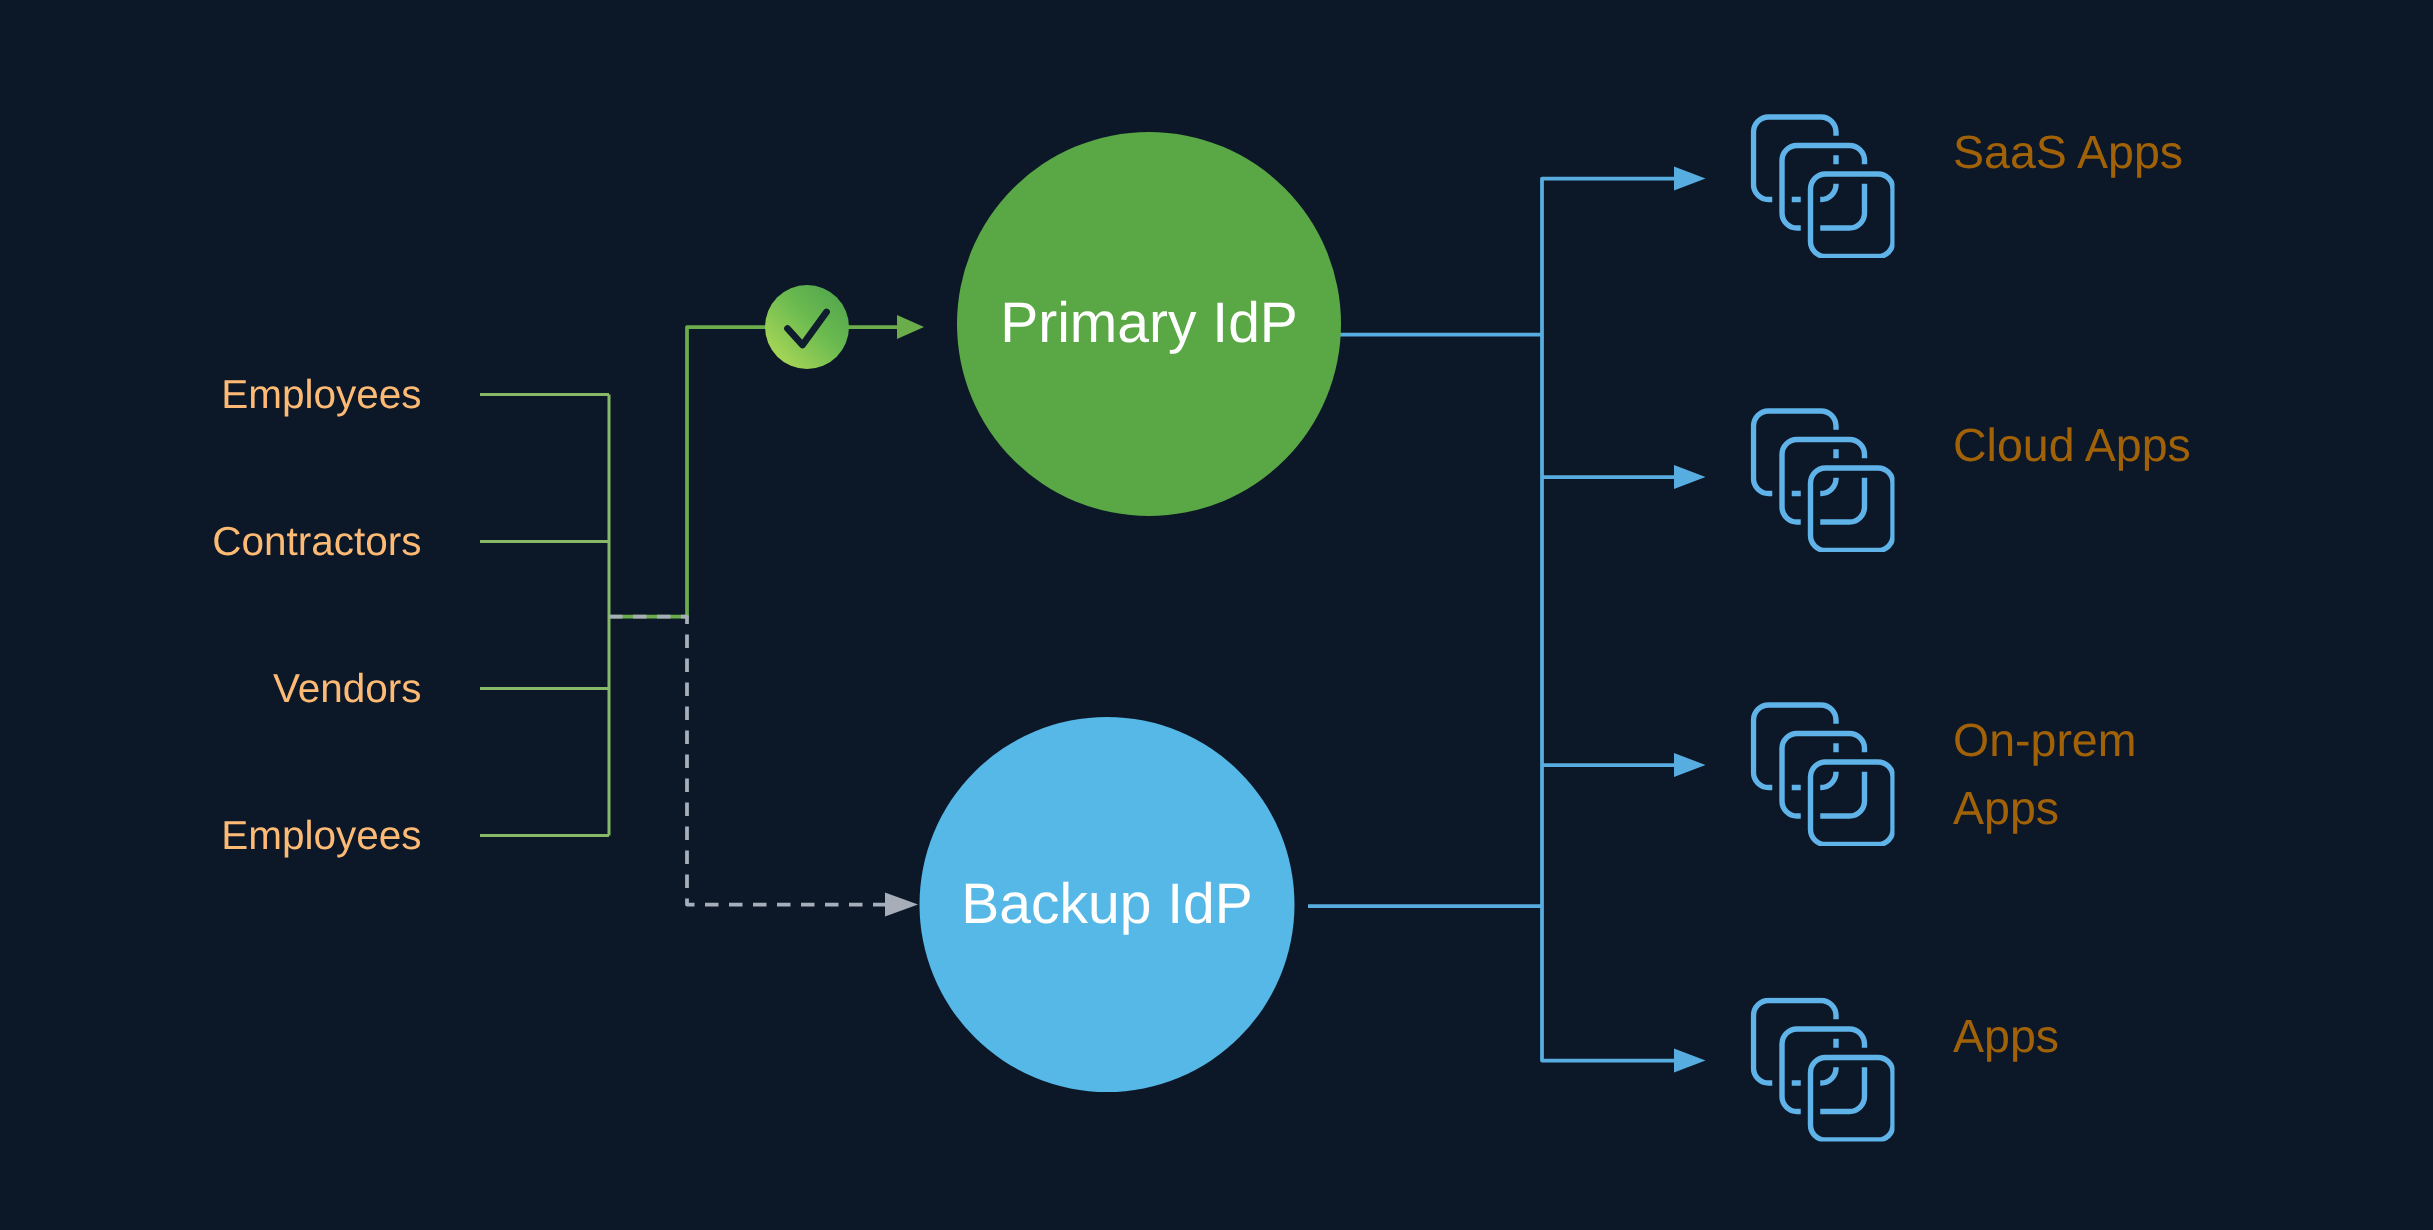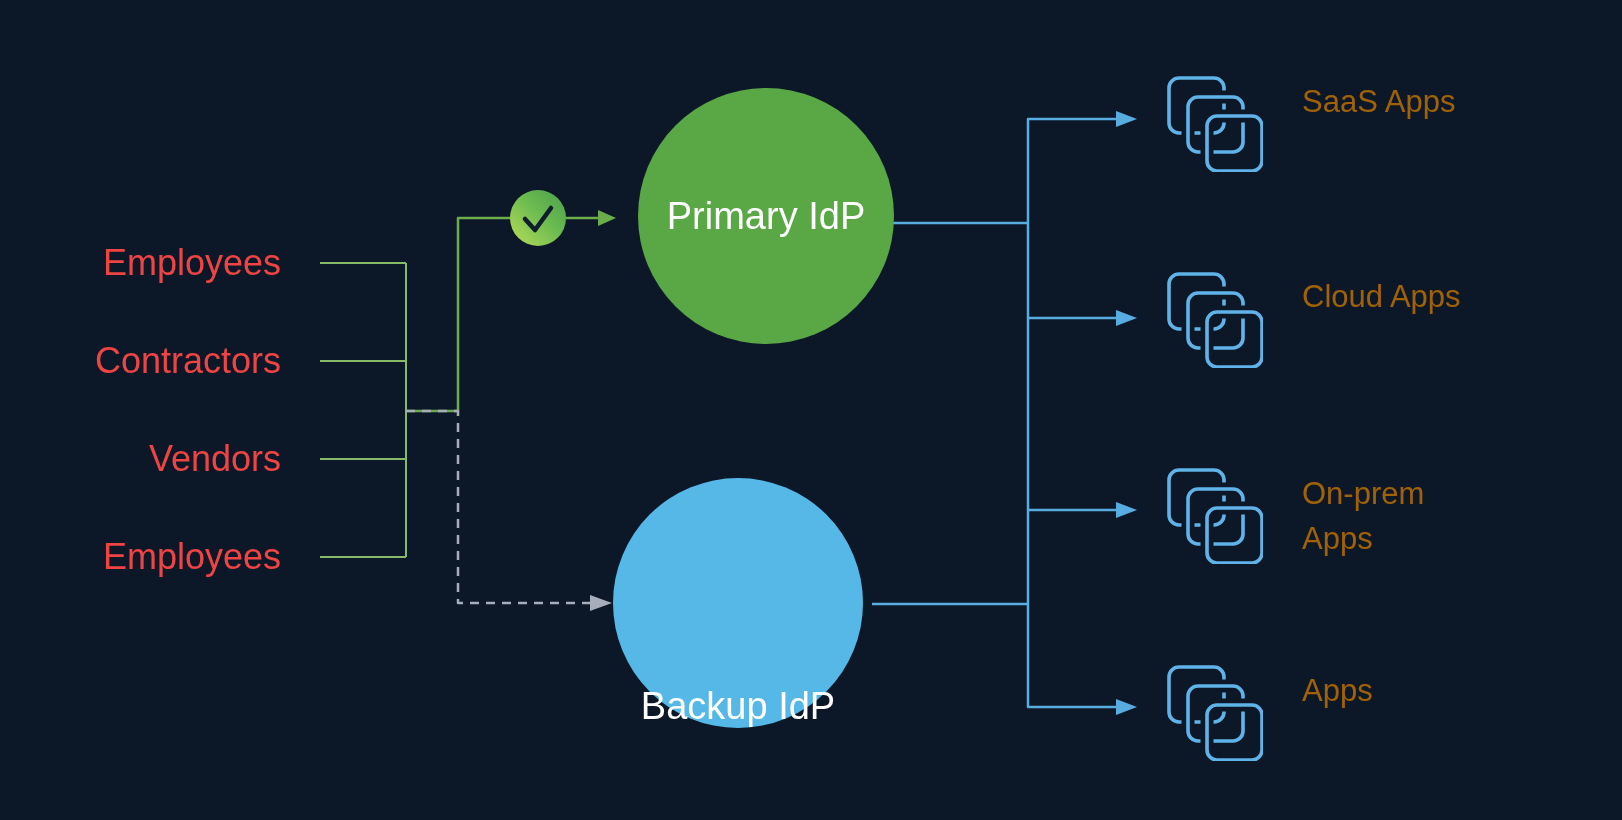--- a/index.html
+++ b/index.html
@@ -8,32 +8,32 @@
     background:#0c1828;
     font-family:"Liberation Sans", sans-serif;
     overflow:hidden;
     -webkit-font-smoothing:antialiased;
   }
   .canvas{position:absolute;top:0;left:0;width:1622px;height:820px;}
   .connector-layer{position:absolute;top:0;left:0;pointer-events:none;}
 
   .group-label{
     position:absolute;left:40px;width:241px;height:44px;
-    color:#ef4444;font-size:36px;line-height:44px;text-align:right;
+    color:#fdba74;font-size:27px;line-height:44px;text-align:right;
     white-space:nowrap;
   }
   .glab-0{top:241px;} .glab-1{top:339px;} .glab-2{top:437px;} .glab-3{top:535px;}
 
   .idp-circle{
     position:absolute;border-radius:50%;
     display:flex;align-items:center;justify-content:center;
     color:#ffffff;font-size:38px;white-space:nowrap;
   }
   .idp-primary{left:638px;top:88px;width:256px;height:256px;background:#5aa745;}
-  .idp-backup{left:613px;top:478px;width:250px;height:250px;background:#55b8e6;align-items:flex-end;}
+  .idp-backup{left:613px;top:478px;width:250px;height:250px;background:#55b8e6;}
 
   .check-badge{
     position:absolute;left:510px;top:190px;width:56px;height:56px;
     border-radius:50%;
     background:linear-gradient(45deg,#b9de58 0%,#6cbb50 55%,#4aa04c 100%);
     display:flex;align-items:center;justify-content:center;
   }
 
   .app-icon{position:absolute;left:1167px;width:96px;height:96px;}
   .aicon-0{top:76px;} .aicon-1{top:272px;} .aicon-2{top:468px;} .aicon-3{top:665px;}

